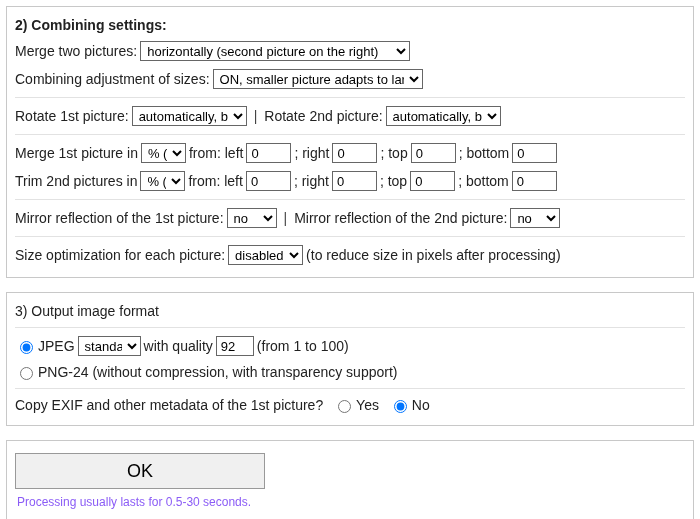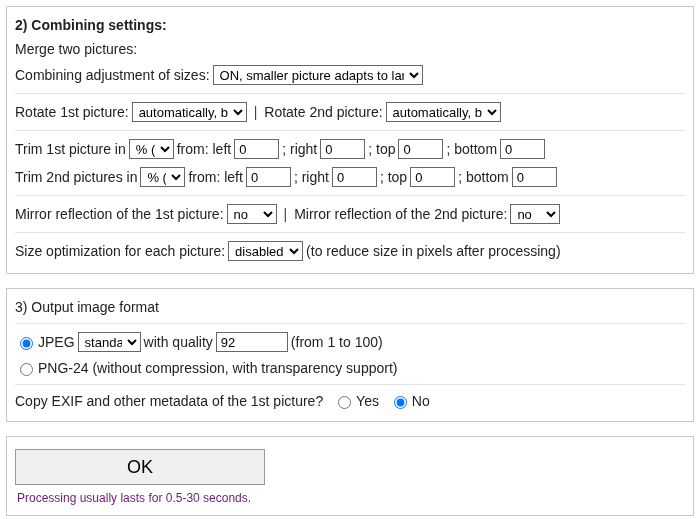--- a/index.html
+++ b/index.html
@@ -37,49 +37,52 @@
     height: 20px;
   }
   input[type="text"] {
     font-size: 13px;
     font-family: inherit;
     border: 1px solid #666;
     padding: 1px 4px;
     height: 20px;
   }
   .num-small { width: 45px; }
-  .num-med  { width: 72px; }
+  .num-med  { width: 38px; }
   .sep { margin: 0 4px; color: #444; }
   .ok-button {
     width: 250px;
     height: 36px;
     font-size: 18px;
     background: #f0f0f0;
     border: 1px solid #999;
     cursor: pointer;
     margin: 6px 0 4px 0;
     display: block;
   }
   .footnote {
     font-size: 12px;
-    color: #701a75;
+    color: #8b5cf6;
     padding: 2px 0 2px 2px;
   }
   label { display: inline-flex; align-items: flex-start; gap: 2px; }
 </style>
 </head>
 <body>
 
 <div class="panel">
   <div class="row">
     <span class="bold">2) Combining settings:</span>
   </div>
 
   <div class="row">
     <span>Merge two pictures:</span>
+    <select style="width:270px">
+      <option>horizontally (second picture on the right)</option>
+    </select>
   </div>
 
   <div class="row">
     <span>Combining adjustment of sizes:</span>
     <select style="width:210px">
       <option>ON, smaller picture adapts to lar</option>
     </select>
   </div>
 
   <div class="hr"></div>
@@ -92,21 +95,21 @@
     <span class="sep">|</span>
     <span>Rotate 2nd picture:</span>
     <select style="width:115px">
       <option>automatically, b</option>
     </select>
   </div>
 
   <div class="hr"></div>
 
   <div class="row">
-    <span>Trim 1st picture in</span>
+    <span>Merge 1st picture in</span>
     <select style="width:45px">
       <option>% (</option>
     </select>
     <span>from: left</span>
     <input type="text" class="num-small" value="0" style="">
     <span>; right</span>
     <input type="text" class="num-small" value="0" style="">
     <span>; top</span>
     <input type="text" class="num-small" value="0" style="">
     <span>; bottom</span>

